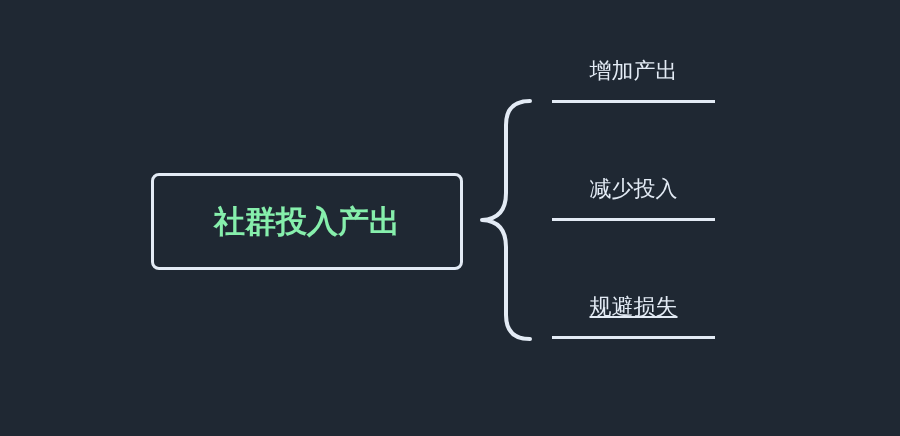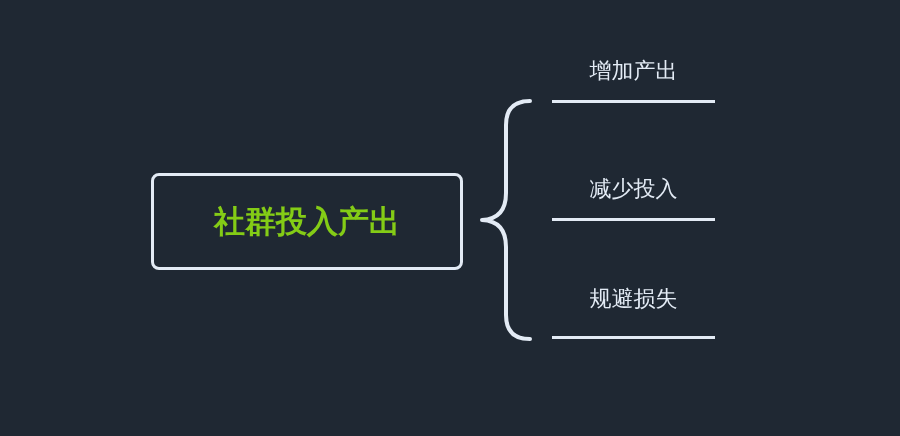--- a/index.html
+++ b/index.html
@@ -9,21 +9,21 @@
       position: relative; overflow: hidden;
       font-family: "DejaVu Sans", "Liberation Sans", sans-serif;
     }
     .root-box {
       position: absolute;
       left: 151px; top: 173px;
       width: 306px; height: 91px;
       border: 3px solid #e3ebf5;
       border-radius: 8px;
       display: flex; align-items: center; justify-content: center;
-      color: #84cc16;
+      color: #86efac;
       font-size: 31px; font-weight: bold;
       letter-spacing: 0px;
     }
     .brace {
       position: absolute; left: 470px; top: 95px;
     }
     .branch-line {
       position: absolute;
       left: 552px; width: 163px; height: 3px;
       background: #e3ebf5;
@@ -46,14 +46,14 @@
 <svg class="brace" width="80" height="255" viewBox="0 0 80 255">
   <path d="M 60 6 Q 36 6 36 30 L 36 98 Q 36 124 12 125 Q 36 126 36 152 L 36 220 Q 36 244 60 244" fill="none" stroke="#e3ebf5" stroke-width="4" stroke-linecap="round" stroke-linejoin="round"></path>
 </svg>
 
 <div class="branch-label" style="top:56px;">增加产出</div>
 <div class="branch-line" style="top:100px;"></div>
 
 <div class="branch-label" style="top:174px;">减少投入</div>
 <div class="branch-line" style="top:218px;"></div>
 
-<div class="branch-label" style="top:284px;">规避损失</div>
+<div class="branch-label" style="top:292px;text-decoration:underline;">规避损失</div>
 <div class="branch-line" style="top:336px;"></div>
 
 </body></html>

